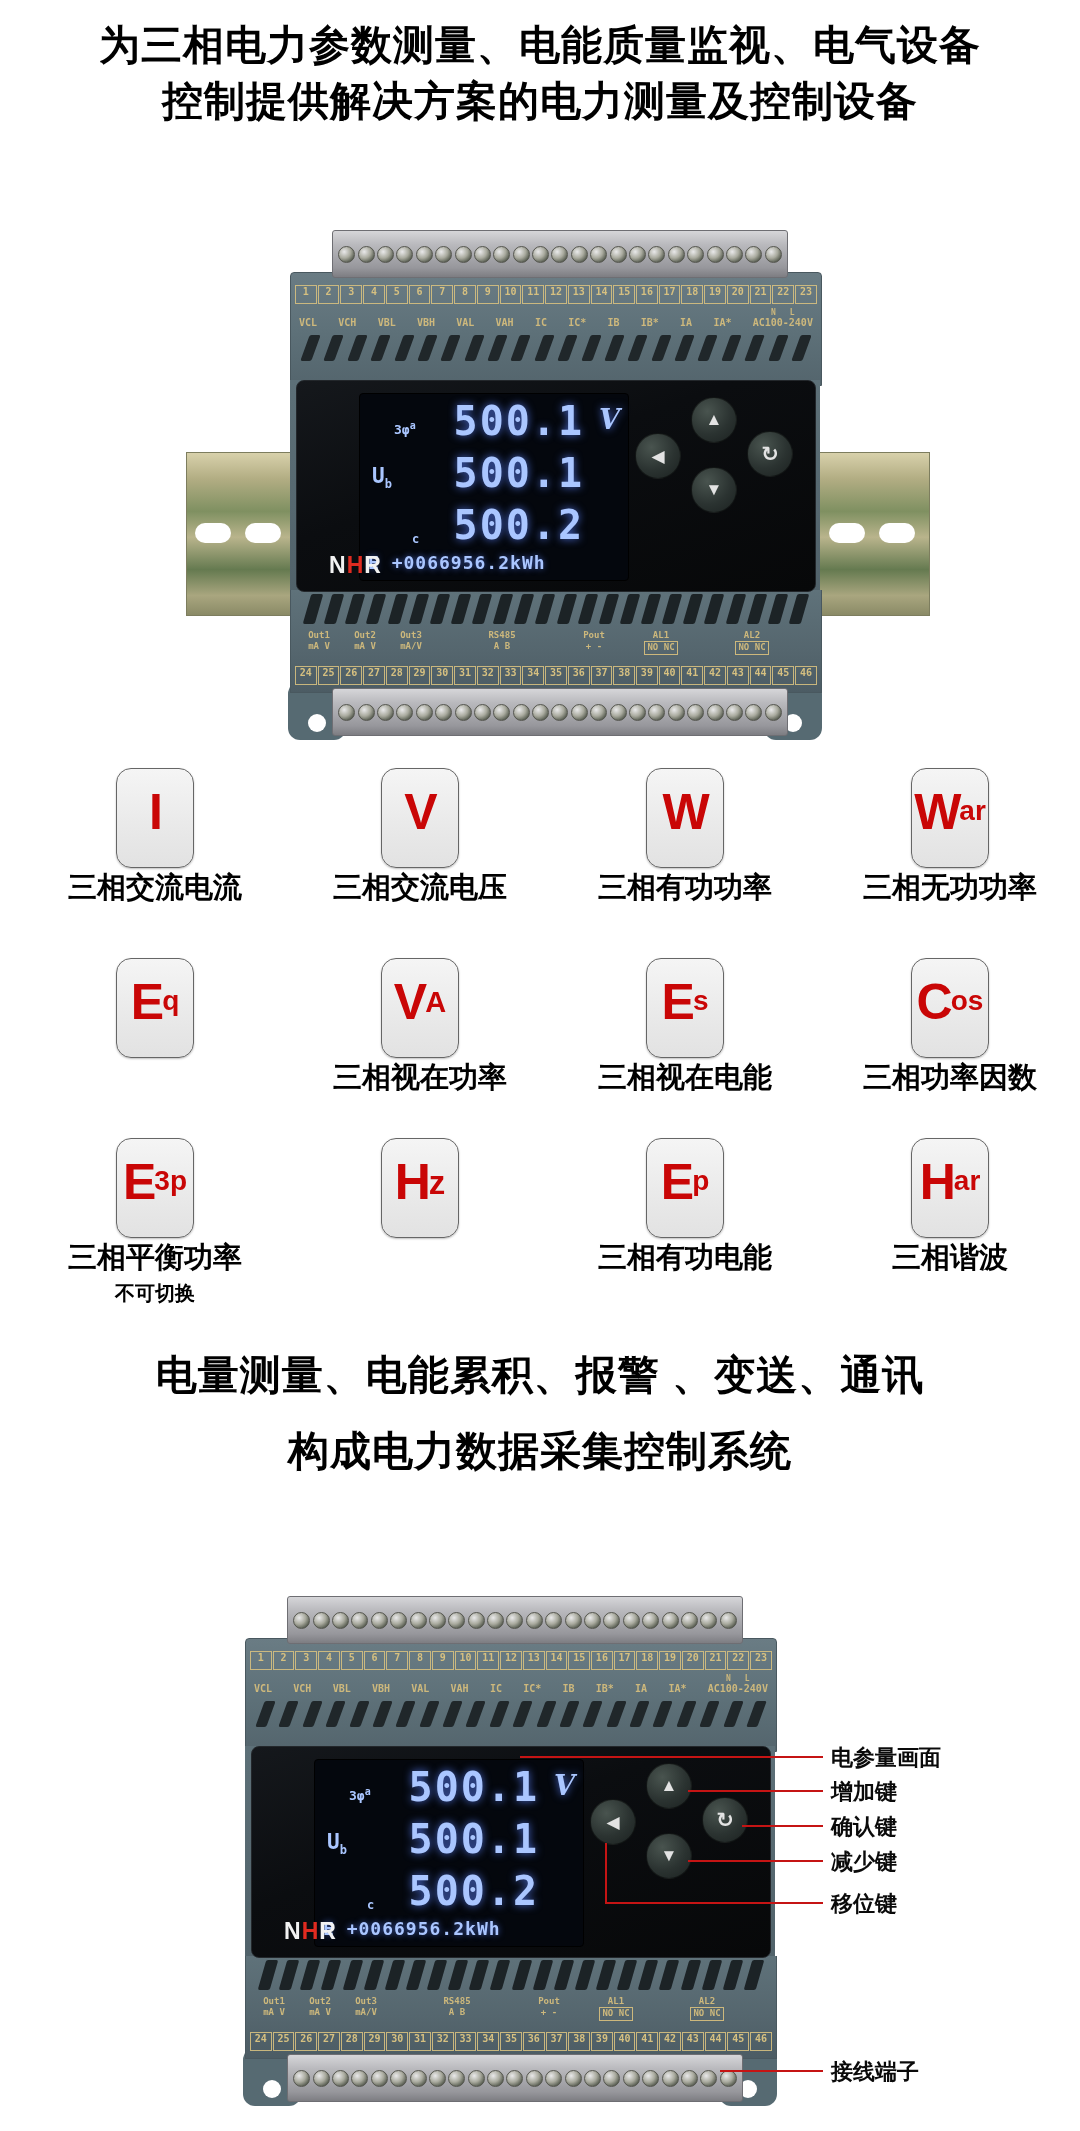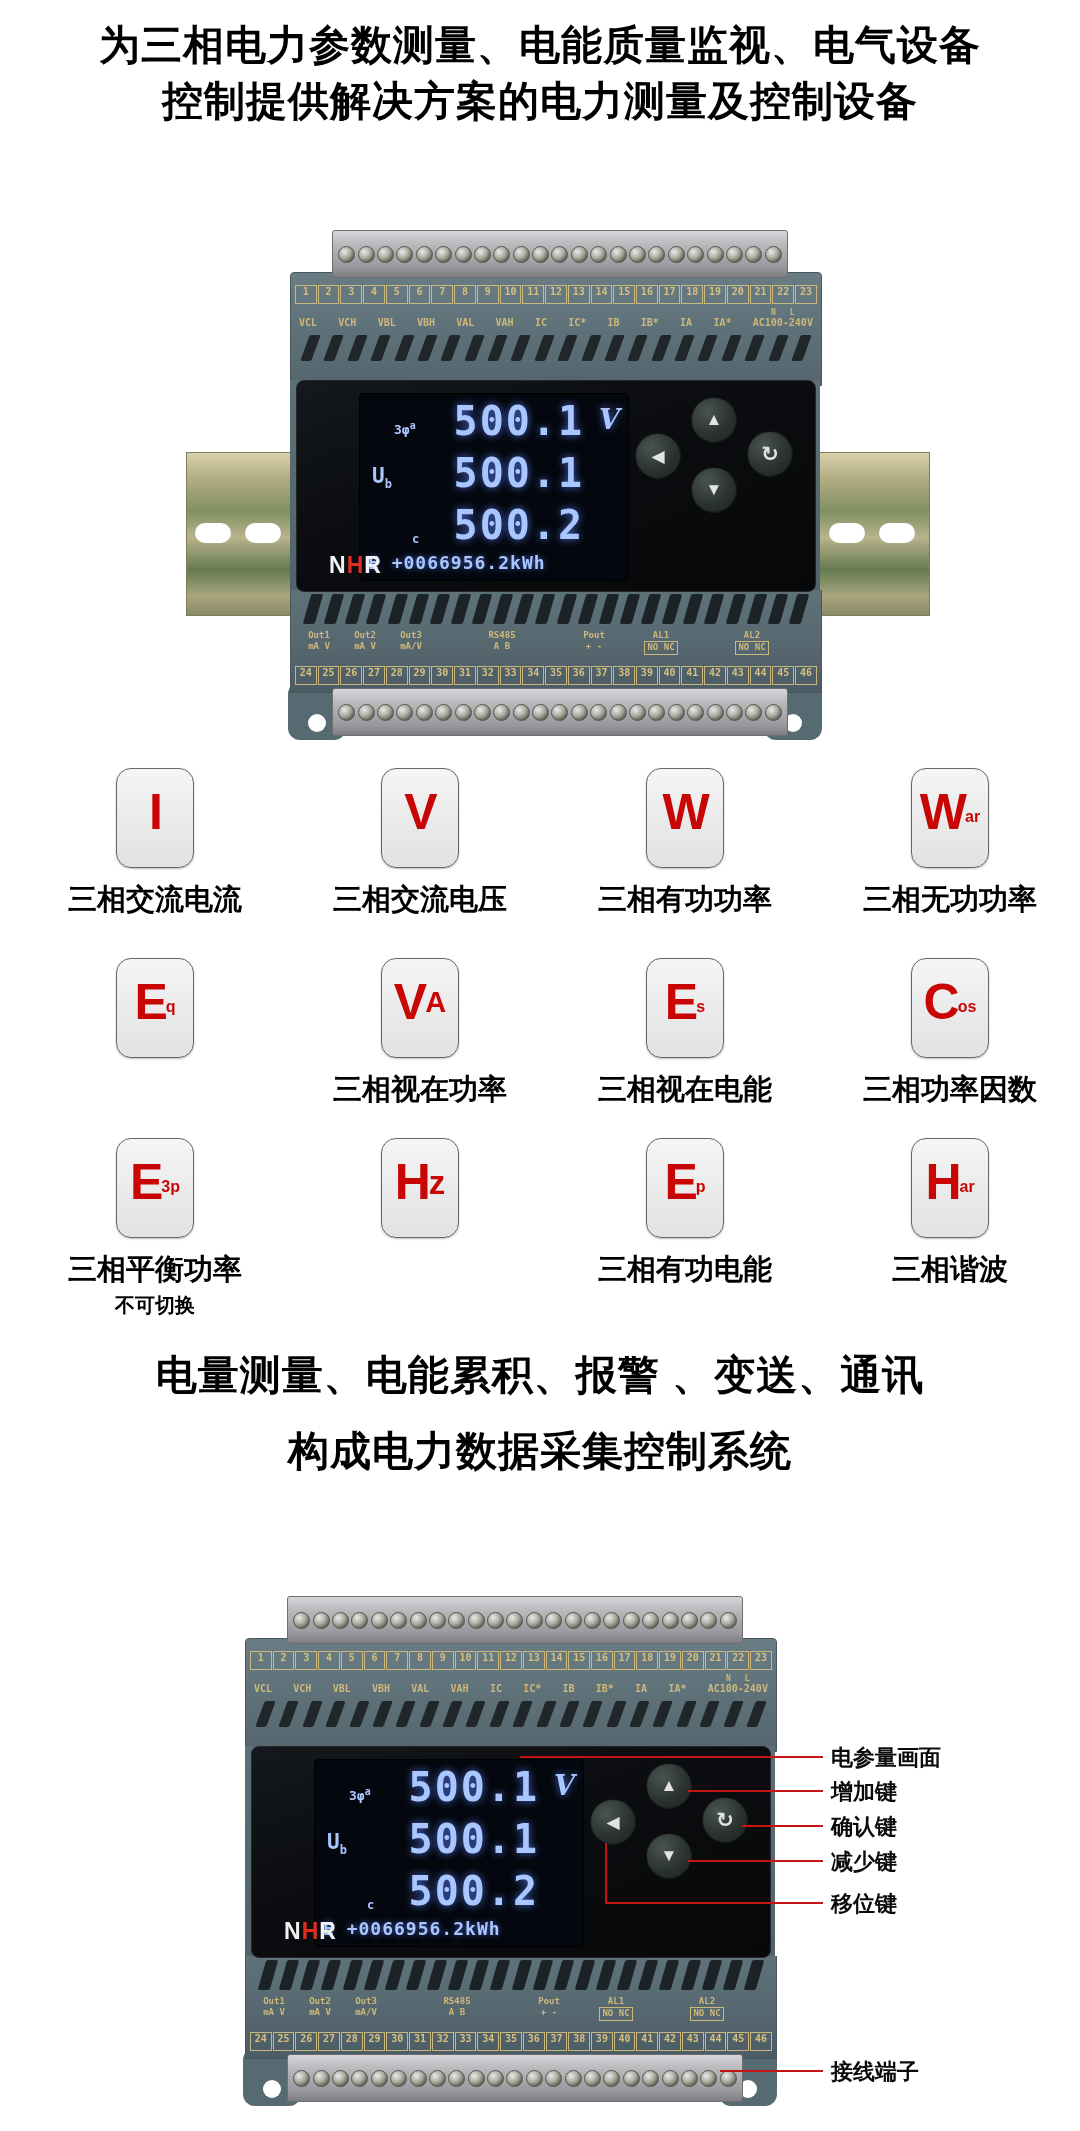--- a/index.html
+++ b/index.html
@@ -89,24 +89,24 @@
         border:1px solid #7d7d5e;}
   .rail-hole{position:absolute;top:70px;width:36px;height:20px;border-radius:10px;background:#fff;}
 
   
   .fcol{position:absolute;width:270px;text-align:center;}
   .tile{width:76px;height:98px;margin:0 auto;border-radius:15px;border:1px solid #666;
         background:linear-gradient(180deg,#f5f5f5 0%,#e9e9e9 60%,#e2e2e2 100%);
         box-shadow:0 1px 2px rgba(0,0,0,.25);
         display:flex;align-items:center;justify-content:center;}
   .sym-main{font-weight:bold;font-size:50px;color:#c90606;line-height:1;}
-  .sym-sub{font-weight:bold;font-size:16px;color:#c90606;line-height:1;align-self:flex-end;
+  .sym-sub{font-weight:bold;font-size:28px;color:#c90606;line-height:1;align-self:flex-end;
            margin:0 0 24px -2px;}
   .tile .sym-wrap{display:flex;height:62px;}
-  .flabel{margin-top:12px;font-size:29px;font-weight:bold;color:#000;white-space:nowrap;}
+  .flabel{font-size:29px;font-weight:bold;color:#000;white-space:nowrap;}
   .fnote{margin-top:2px;font-size:20px;font-weight:bold;color:#000;}
   .sub-lg{font-size:33px;margin-bottom:20px;}
   .sub-md{font-size:29px;margin-bottom:22px;}
 
   
   .callout-label{position:absolute;left:831px;font-size:22px;font-weight:bold;color:#0a0a0a;
                  white-space:nowrap;}
   .callout-line{position:absolute;background:#c51414;height:2px;z-index:6;}
   .callout-vline{position:absolute;background:#c51414;width:2px;z-index:6;}
 </style>

